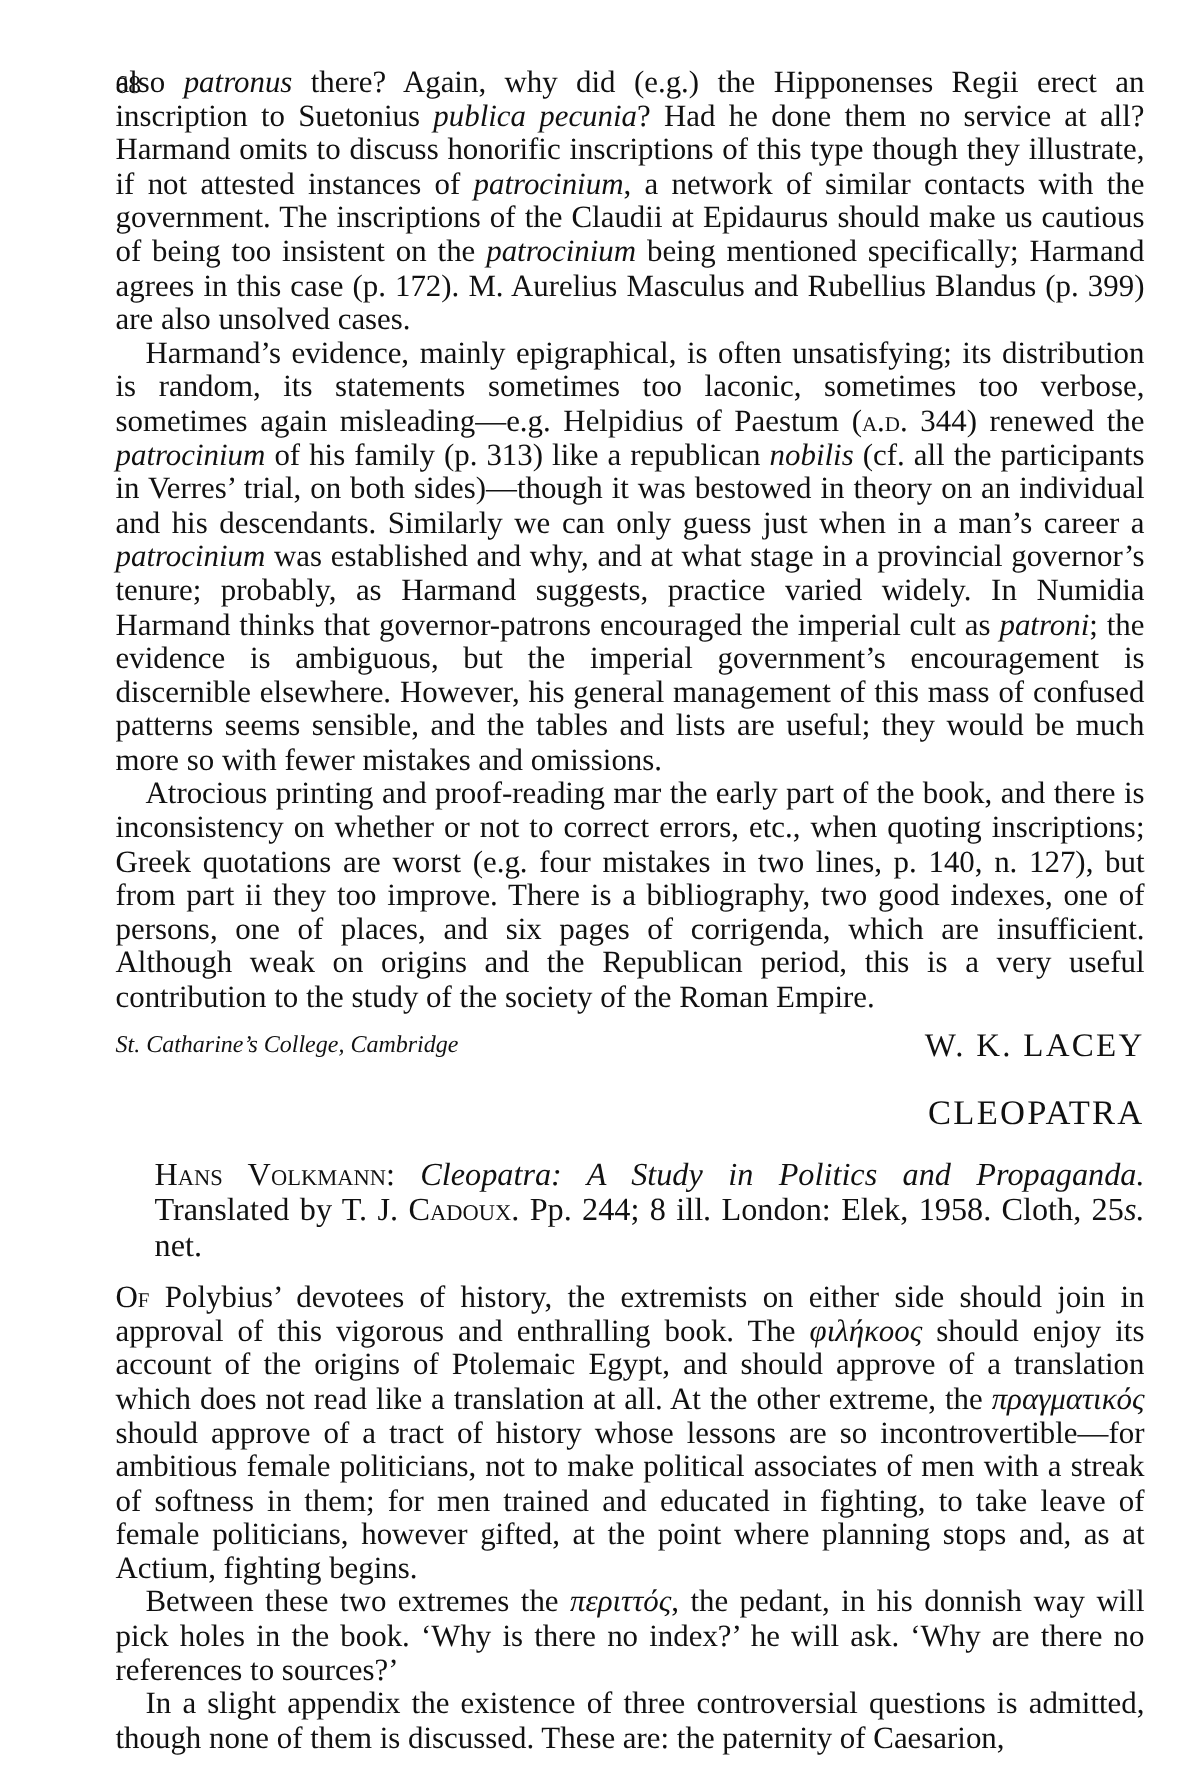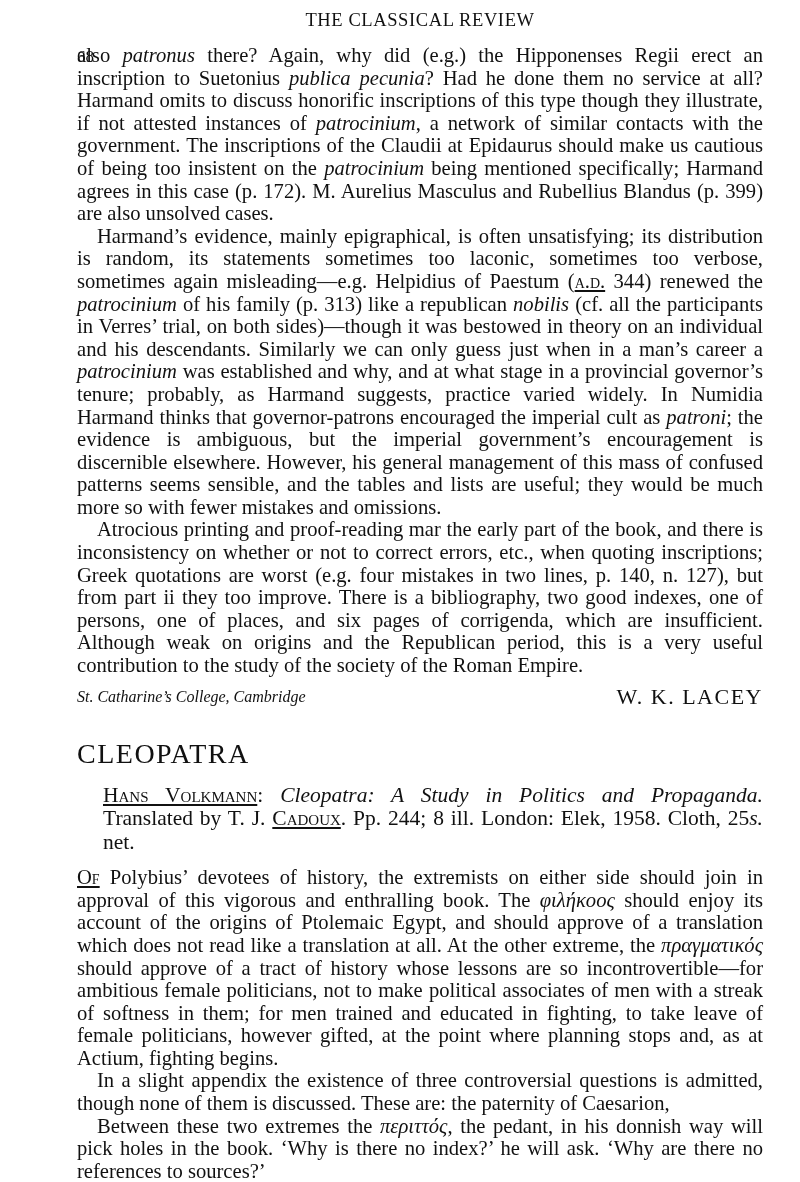--- a/index.html
+++ b/index.html
@@ -8,50 +8,49 @@
     font-family: "Liberation Serif", "DejaVu Serif", serif;
     color: #111;
   }
   .page { position: absolute; left: 77px; top: 0; width: 686px; }
   .running-head { position: relative; height: 36px; margin-top: 8px; }
   .page-num { position: absolute; left: 0; top: 4px; font-size: 17px; margin-top: 35px; }
   .journal { position: absolute; left: 0; right: 0; top: 2px; text-align: center; font-size: 18.5px; letter-spacing: 0.6px; }
   p { margin: 0; font-size: 20.6px; line-height: 22.6px; text-align: justify; }
   p.indent { text-indent: 20px; }
   i { font-style: italic; }
-  .sc { font-variant: small-caps; text-decoration: underline; }
+  .sc { font-variant: small-caps; }
   .sig { display: flex; justify-content: space-between; margin-top: 9px; font-size: 16px; line-height: 22px; }
   .sig .inst { font-style: italic; }
   .sig .author { letter-spacing: 1.5px; font-size: 22px; }
-  .section-title { text-align: left; font-size: 28px; letter-spacing: 1.5px; margin-top: 28px; height: 36px; line-height: 36px; }
+  .section-title { text-align: right; font-size: 23px; letter-spacing: 1.5px; margin-top: 16px; height: 36px; line-height: 36px; }
   .bib { margin-top: 12px; font-size: 21.5px; line-height: 23.5px; text-align: justify; margin-left: 26px; }
   .body2 { margin-top: 12px; }
 </style>
 </head>
 <body>
 
 <div class="page">
   <div class="running-head">
     <span class="page-num">68</span>
-    <div class="journal">THE CLASSICAL REVIEW</div>
   </div>
 
   <div>
     <p>also <i>patronus</i> there? Again, why did (e.g.) the Hipponenses Regii erect an inscription to Suetonius <i>publica pecunia</i>? Had he done them no service at all? Harmand omits to discuss honorific inscriptions of this type though they illustrate, if not attested instances of <i>patrocinium</i>, a network of similar contacts with the government. The inscriptions of the Claudii at Epidaurus should make us cautious of being too insistent on the <i>patrocinium</i> being mentioned specifically; Harmand agrees in this case (p. 172). M. Aurelius Masculus and Rubellius Blandus (p. 399) are also unsolved cases.</p>
     <p class="indent">Harmand’s evidence, mainly epigraphical, is often unsatisfying; its distribution is random, its statements sometimes too laconic, sometimes too verbose, sometimes again misleading—e.g. Helpidius of Paestum (<span class="sc">a.d.</span> 344) renewed the <i>patrocinium</i> of his family (p. 313) like a republican <i>nobilis</i> (cf. all the participants in Verres’ trial, on both sides)—though it was bestowed in theory on an individual and his descendants. Similarly we can only guess just when in a man’s career a <i>patrocinium</i> was established and why, and at what stage in a provincial governor’s tenure; probably, as Harmand suggests, practice varied widely. In Numidia Harmand thinks that governor-patrons encouraged the imperial cult as <i>patroni</i>; the evidence is ambiguous, but the imperial government’s encouragement is discernible elsewhere. However, his general management of this mass of confused patterns seems sensible, and the tables and lists are useful; they would be much more so with fewer mistakes and omissions.</p>
     <p class="indent">Atrocious printing and proof-reading mar the early part of the book, and there is inconsistency on whether or not to correct errors, etc., when quoting inscriptions; Greek quotations are worst (e.g. four mistakes in two lines, p. 140, n. 127), but from part ii they too improve. There is a bibliography, two good indexes, one of persons, one of places, and six pages of corrigenda, which are insufficient. Although weak on origins and the Republican period, this is a very useful contribution to the study of the society of the Roman Empire.</p>
     <div class="sig">
       <span class="inst">St. Catharine’s College, Cambridge</span>
       <span class="author">W. K. LACEY</span>
     </div>
   </div>
 
   <div class="section-title">CLEOPATRA</div>
 
   <div>
     <p class="bib"><span class="sc">Hans Volkmann</span>: <i>Cleopatra: A Study in Politics and Propaganda.</i> Translated by T. J. <span class="sc">Cadoux</span>.  Pp. 244; 8 ill.  London: Elek, 1958.  Cloth, 25<i>s.</i> net.</p>
     <div class="body2">
       <p><span class="sc">Of</span> Polybius’ devotees of history, the extremists on either side should join in approval of this vigorous and enthralling book. The <i>φιλήκοος</i> should enjoy its account of the origins of Ptolemaic Egypt, and should approve of a translation which does not read like a translation at all. At the other extreme, the <i>πραγματικός</i> should approve of a tract of history whose lessons are so incontrovertible—for ambitious female politicians, not to make political associates of men with a streak of softness in them; for men trained and educated in fighting, to take leave of female politicians, however gifted, at the point where planning stops and, as at Actium, fighting begins.</p>
+      <p class="indent">Between these two extremes the <i>περιττός</i>, the pedant, in his donnish way will pick holes in the book. ‘Why is there no index?’ he will ask. ‘Why are there no references to sources?’</p>
       <p class="indent">In a slight appendix the existence of three controversial questions is admitted, though none of them is discussed. These are: the paternity of Caesarion,</p>
-      <p class="indent">Between these two extremes the <i>περιττός</i>, the pedant, in his donnish way will pick holes in the book. ‘Why is there no index?’ he will ask. ‘Why are there no references to sources?’</p>
     </div>
   </div>
 </div>
 
 </body></html>

